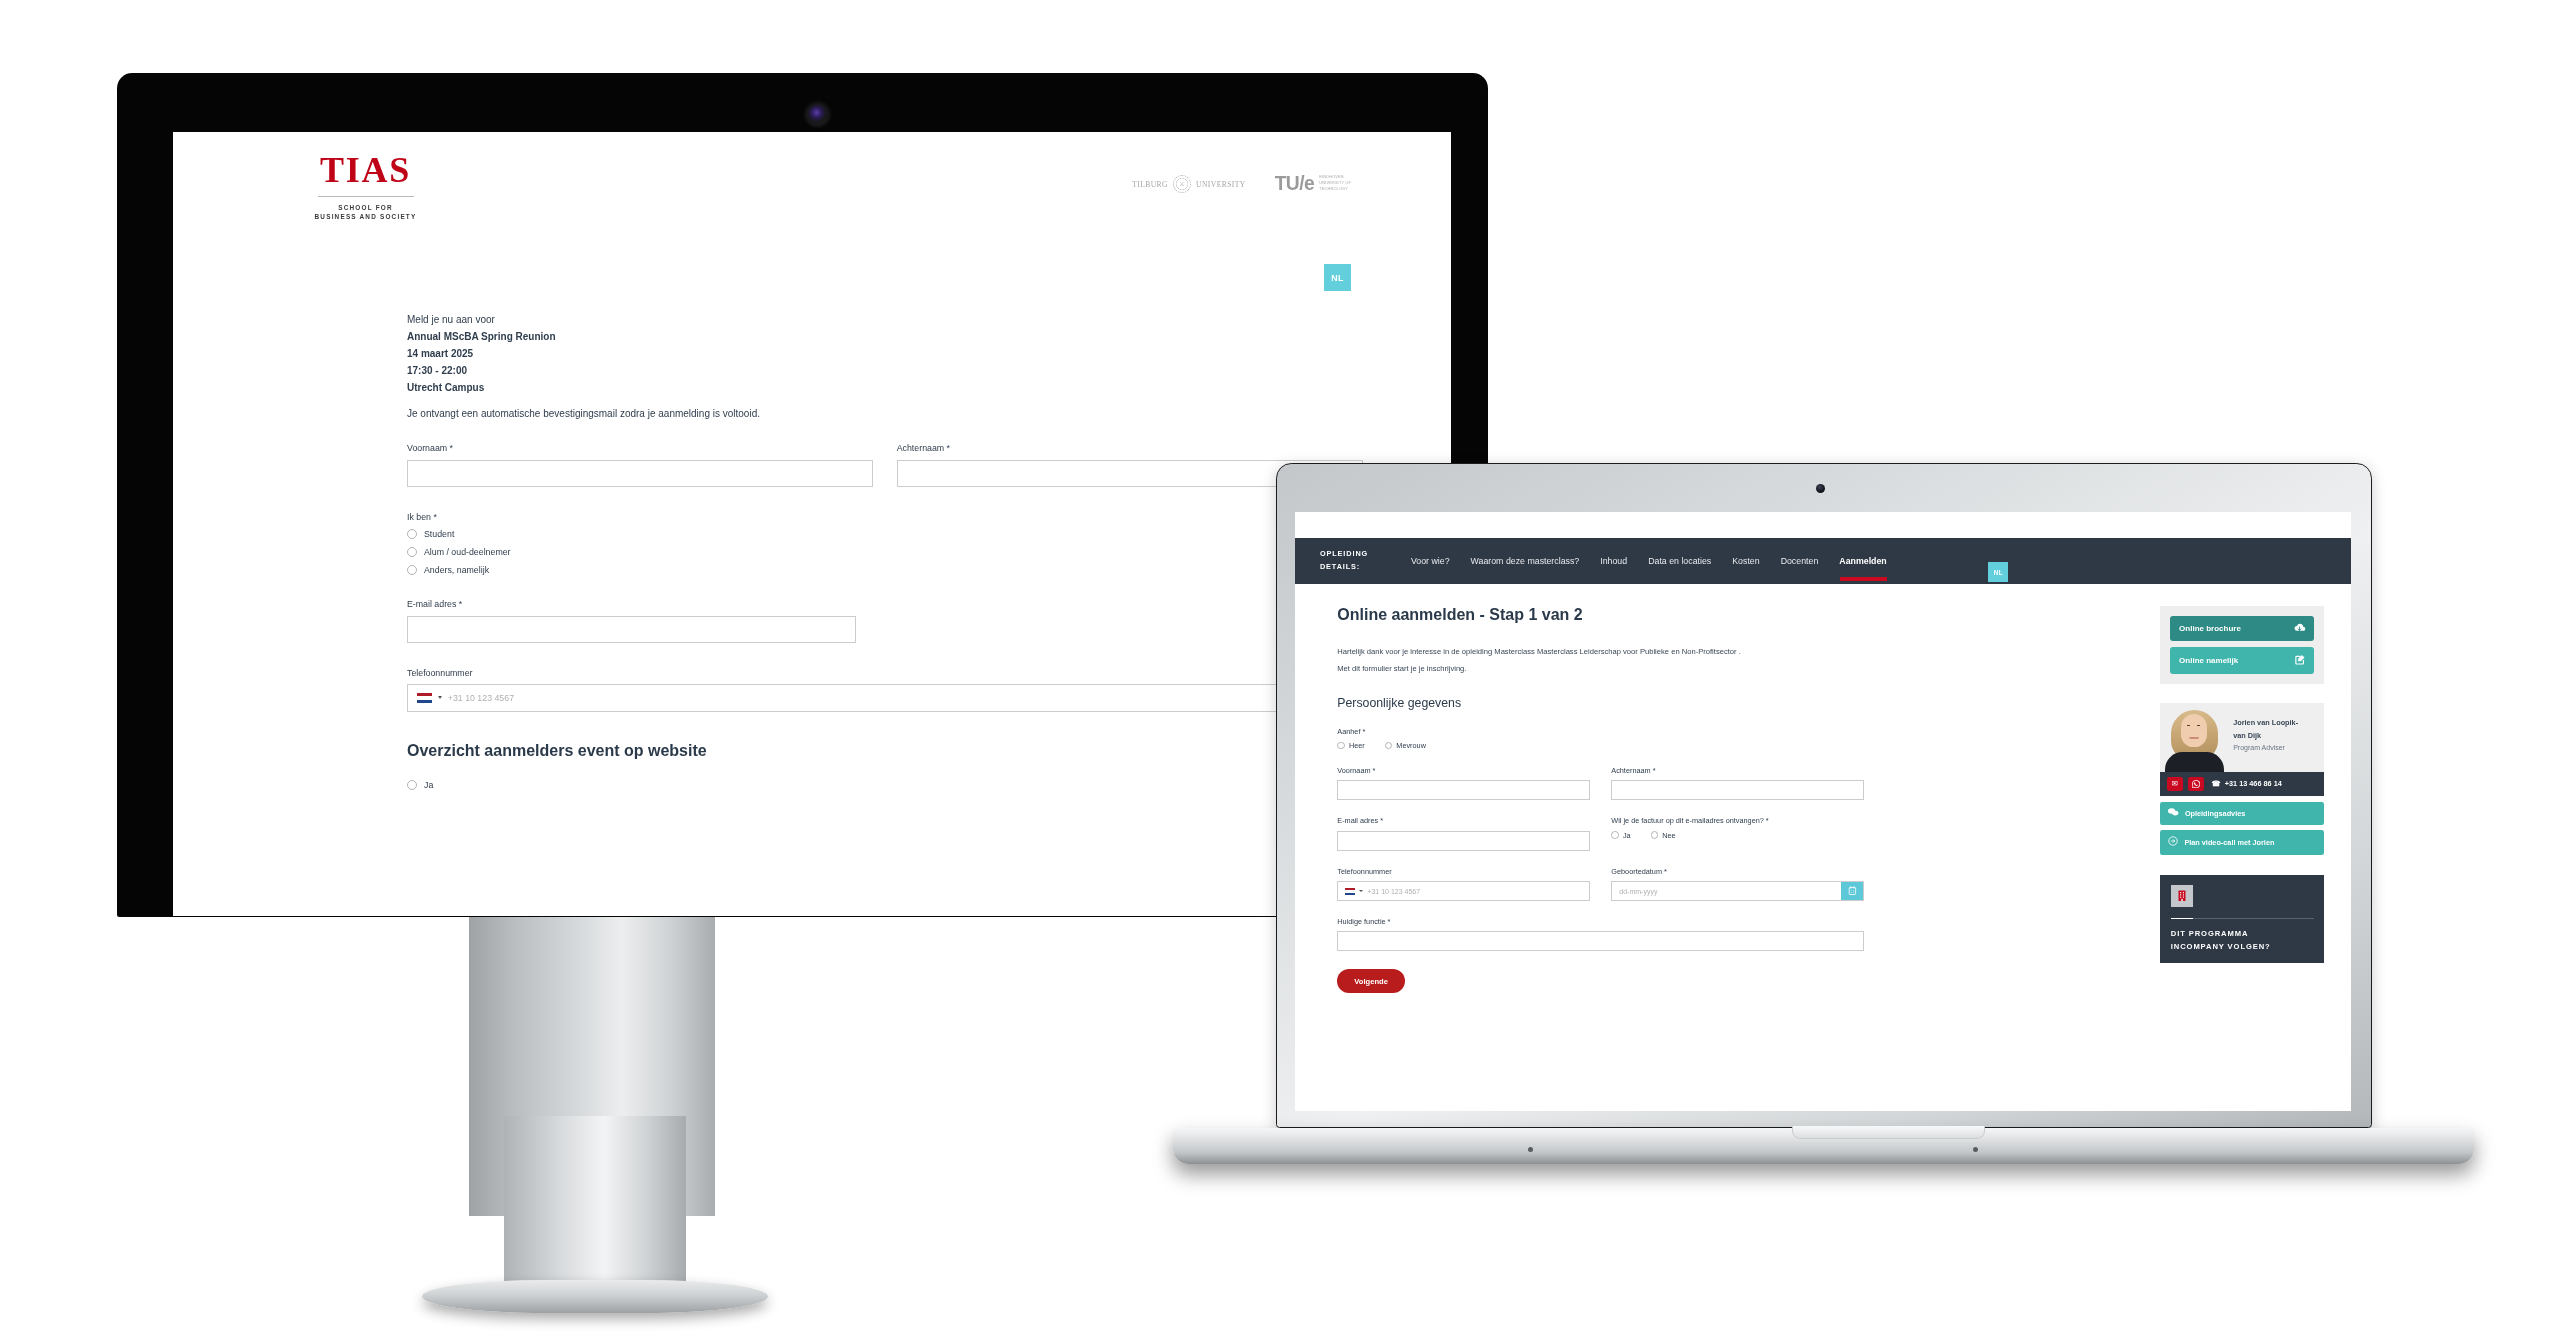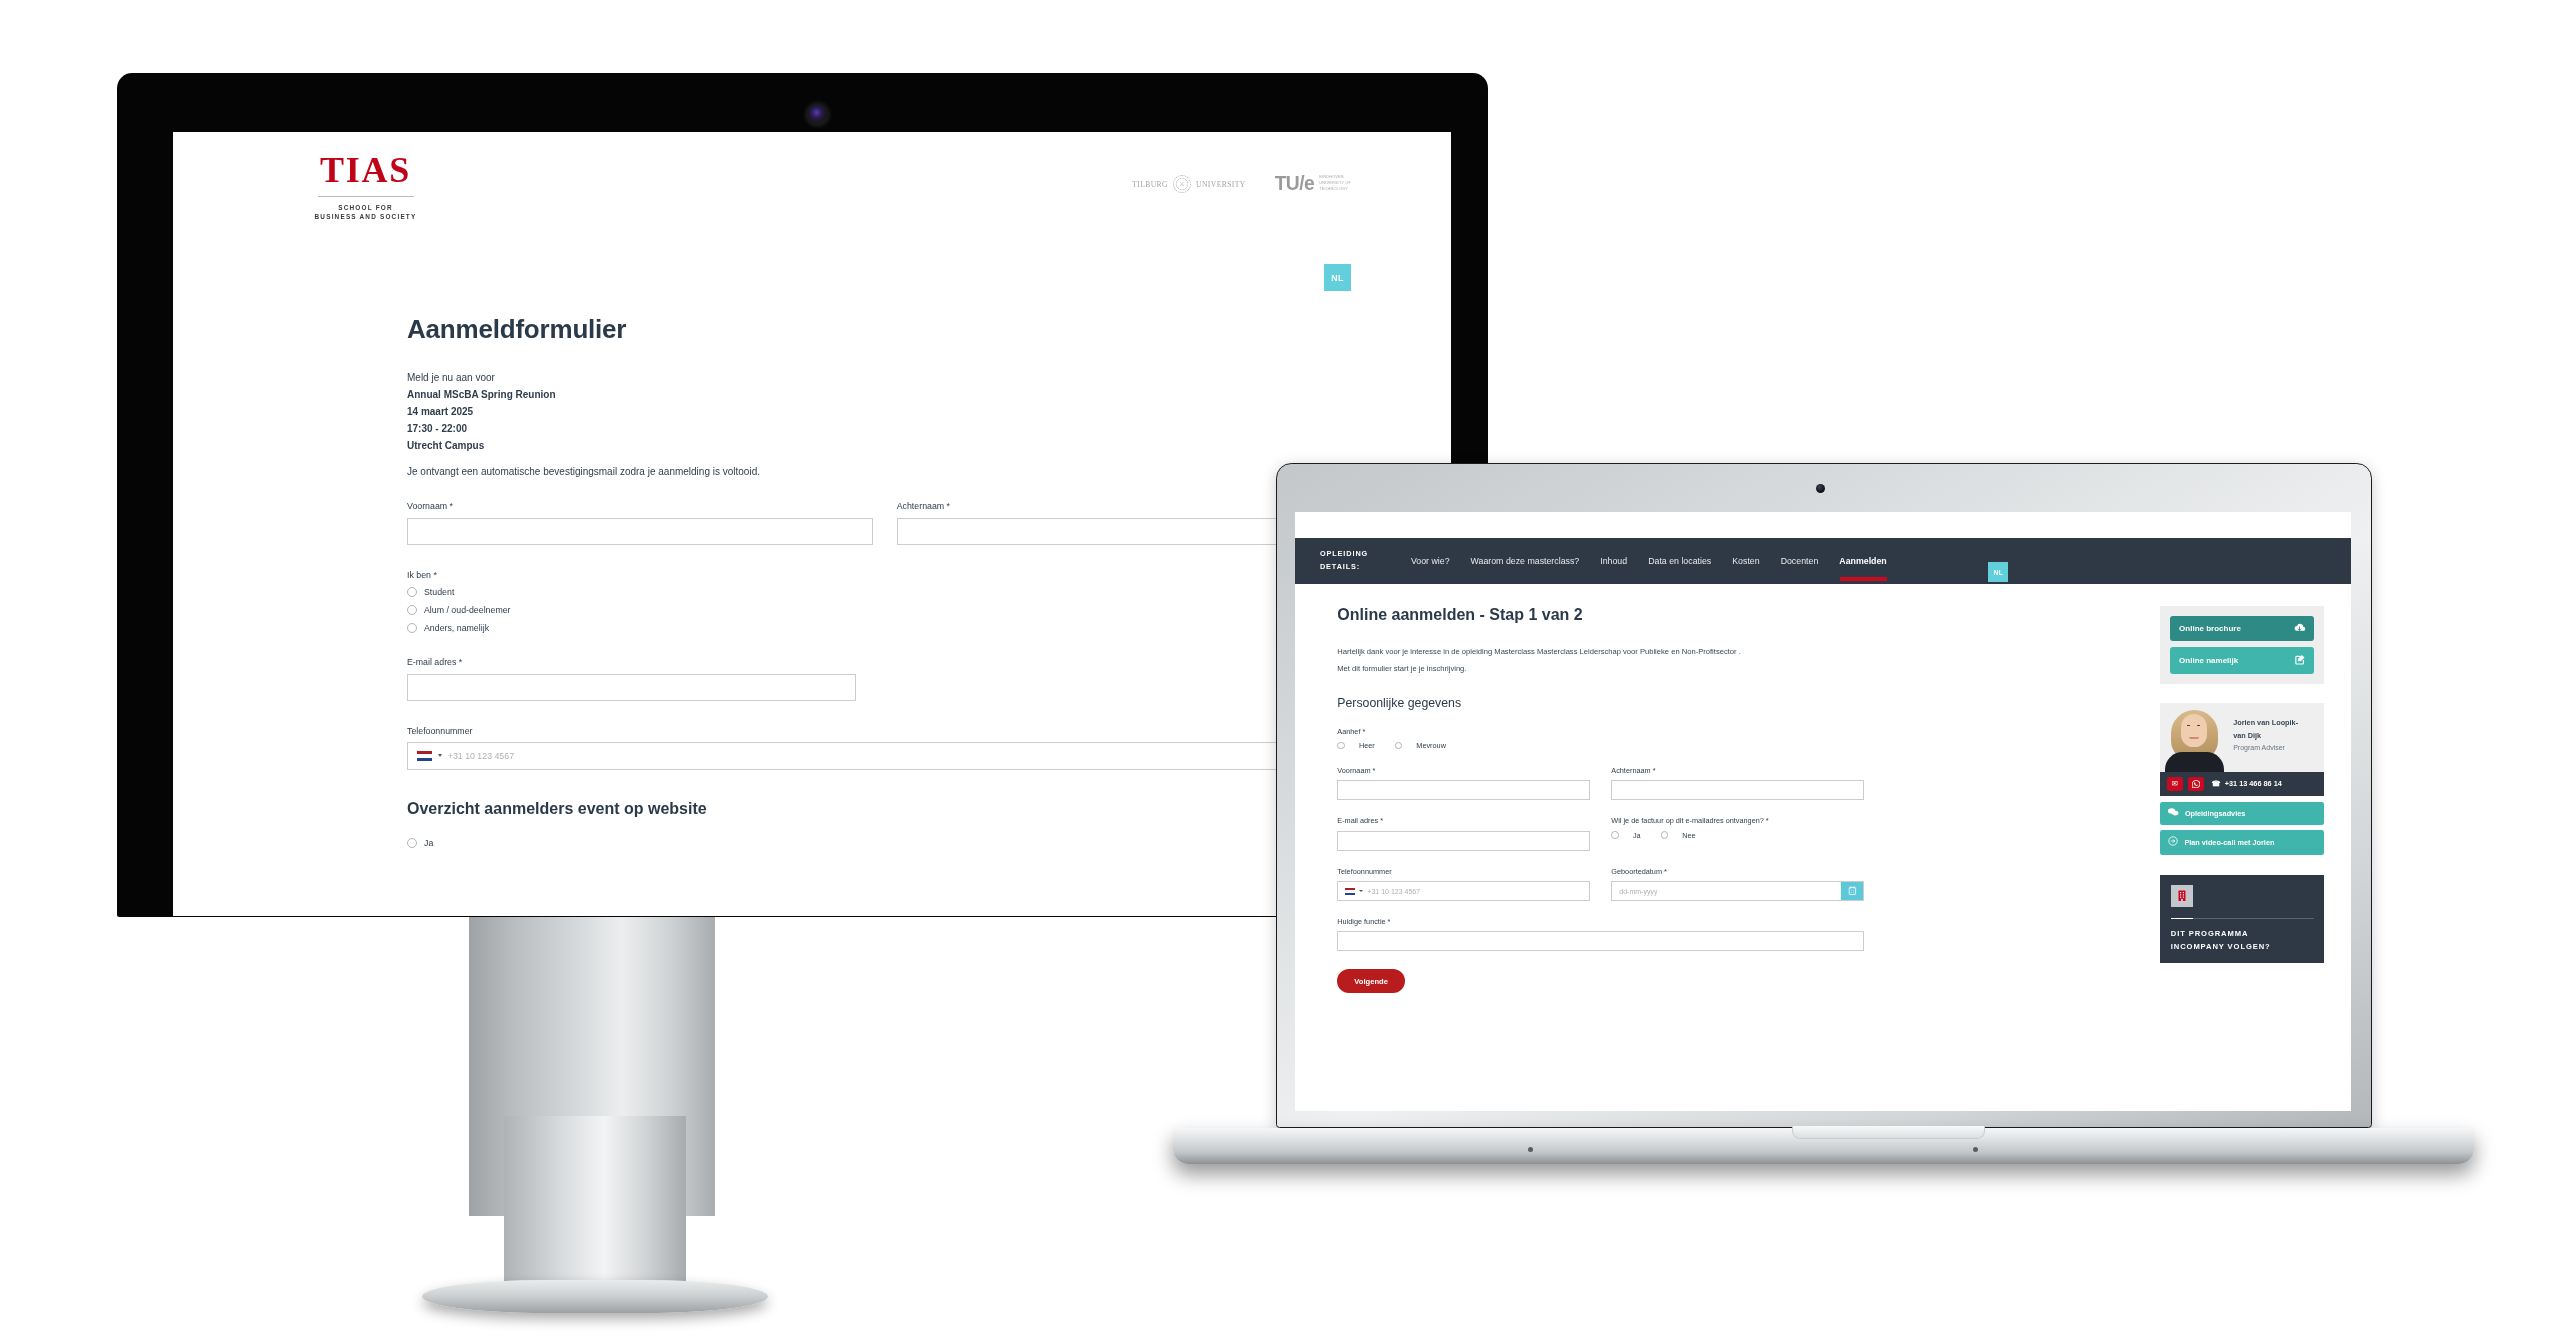--- a/index.html
+++ b/index.html
@@ -138,21 +138,21 @@
   .lmain{ position:absolute; left:42px; top:94px; width:527px; }
   .lh1{ font-size:16px; font-weight:bold; color:#2b3a4a; margin-bottom:19.3px; }
   .lp{ font-size:7.6px; color:#3a4755; line-height:2.25; }
   .lh2{ font-size:12.3px; font-weight:normal; color:#2b3a4a; margin-top:19px; margin-bottom:16.4px; }
   .llabel{ font-size:7.3px; color:#2f3d4c; margin-bottom:5.3px; }
   .lfld{ width:100%; height:20px; border:0.6px solid #ccc; background:#fff; }
   .lrow{ display:flex; gap:21px; }
   .lcol{ flex:1; }
   .lgroup{ margin-top:16px; }
   .lradios{ display:flex; gap:20px; margin-top:3.5px; }
-  .lradio{ display:flex; align-items:center; gap:14px; }
+  .lradio{ display:flex; align-items:center; gap:4px; }
   .lrdot{ width:7.6px; height:7.6px; border:0.6px solid #b3b3b3; border-radius:50%; background:#fff; flex:none; }
   .lrlbl{ font-size:7.3px; color:#2f3d4c; }
   .lphone{ display:flex; align-items:center; height:20px; border:0.6px solid #ccc; padding-left:6.4px; gap:4.1px; }
   .lflag{ width:10.5px; height:7px; flex:none; background:linear-gradient(180deg,#ae1c28 0 33.3%,#fff 33.3% 66.6%,#21468b 66.6% 100%); }
   .lcaret{ width:0;height:0;border-left:2.3px solid transparent;border-right:2.3px solid transparent;border-top:2.9px solid #555; }
   .lphtxt{ font-size:7px; color:#b0b0b0; }
   .ldate{ display:flex; height:20px; border:0.6px solid #ccc; }
   .ldate-in{ flex:1; display:flex; align-items:center; padding-left:7px; font-size:7px; color:#b0b0b0; }
   .ldate-btn{ width:22px; background:#5cc8d8; display:flex; align-items:center; justify-content:center; }
   .lbtn-next{ margin-top:17.6px; background:#b91c1c; color:#fff; font-size:7.6px; font-weight:bold;
@@ -225,21 +225,20 @@
               <span>EINDHOVEN</span><br>
               <span>UNIVERSITY OF</span><br>
               <span>TECHNOLOGY</span>
             </span>
           </div>
         </div>
 
         <div class="nl-badge d">NL</div>
 
         <div class="dcontent">
-          <h1 class="ttl">Aanmeldformulier</h1>
 
           <div class="lead">Meld je nu aan voor</div>
           <div class="lead b">Annual MScBA Spring Reunion</div>
           <div class="lead b">14 maart 2025</div>
           <div class="lead b">17:30 - 22:00</div>
           <div class="lead b">Utrecht Campus</div>
           <div class="note">Je ontvangt een automatische bevestigingsmail zodra je aanmelding is voltooid.</div>
 
           <div class="fgroup row2">
             <div class="col">

